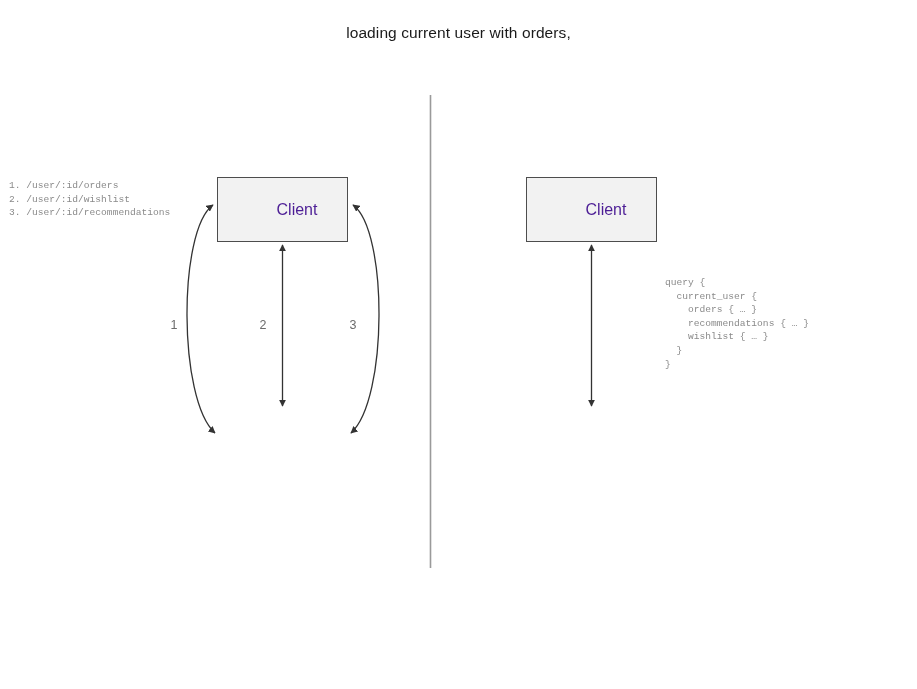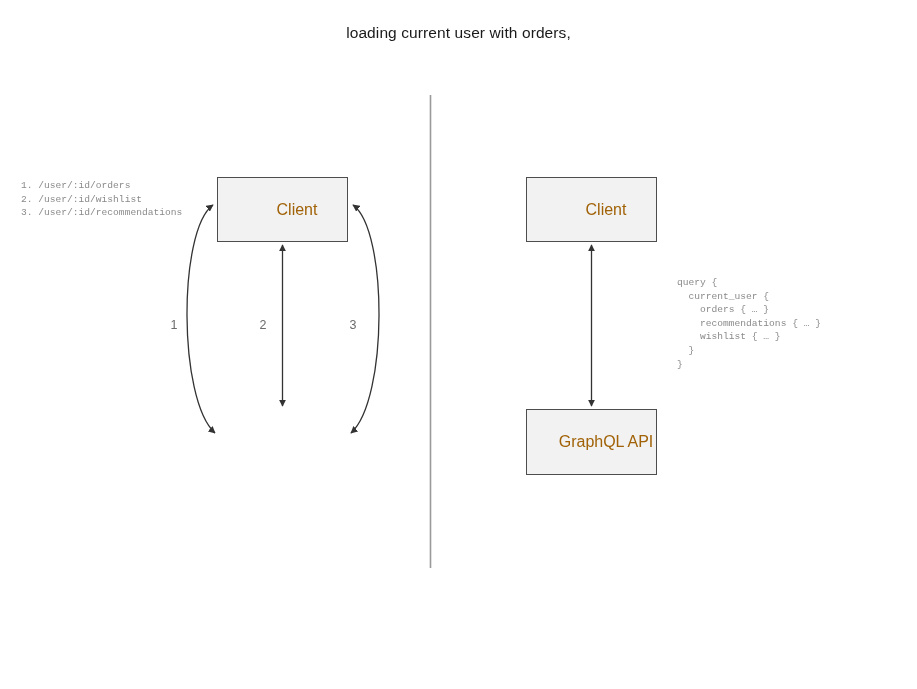--- a/index.html
+++ b/index.html
@@ -41,21 +41,21 @@
 
   .node {
     position: absolute;
     box-sizing: border-box;
     background: #f2f2f2;
     border: 1.4px solid #4d4d4d;
     display: flex;
     align-items: center;
     justify-content: center;
     font-size: 16px;
-    color: #a16207;
+    color: #4c1d95;
     padding-left: 29px;
   }
   .node-client-left  { left: 217px; top: 177px; width: 131px; height: 65px; }
   .node-rest         { left: 217px; top: 409px; width: 131px; height: 66px; }
   .node-client-right { left: 526px; top: 177px; width: 131px; height: 65px; }
   .node-graphql      { left: 526px; top: 409px; width: 131px; height: 66px; }
 
   .edge-label {
     position: absolute;
     font-size: 12.5px;
@@ -67,21 +67,20 @@
   .lbl-2 { left: 253px; top: 318px; }
   .lbl-3 { left: 343px; top: 318px; }
 
   .code {
     position: absolute;
     font-family: "Liberation Mono", monospace;
     font-size: 9.6px;
     line-height: 13.6px;
     color: #8a8a8a;
     white-space: pre;
-    margin-left: 12px;
   }
   .code-rest    { left: 9px;   top: 179px; }
   .code-graphql { left: 665px; top: 276px; }
 </style>
 </head>
 <body>
 
 <div id="canvas">
 
   <div class="title">
@@ -111,23 +110,20 @@
 
   <div class="node node-client-left">
     <span>Client</span>
   </div>
 
 
   <div class="node node-client-right">
     <span>Client</span>
   </div>
 
-  <div class="node node-graphql">
-    <span>GraphQL API</span>
-  </div>
 
   <div class="edge-label lbl-1">1</div>
   <div class="edge-label lbl-2">2</div>
   <div class="edge-label lbl-3">3</div>
 
   <div class="code code-rest">1. /user/:id/orders
 2. /user/:id/wishlist
 3. /user/:id/recommendations</div>
 
   <div class="code code-graphql">query {

